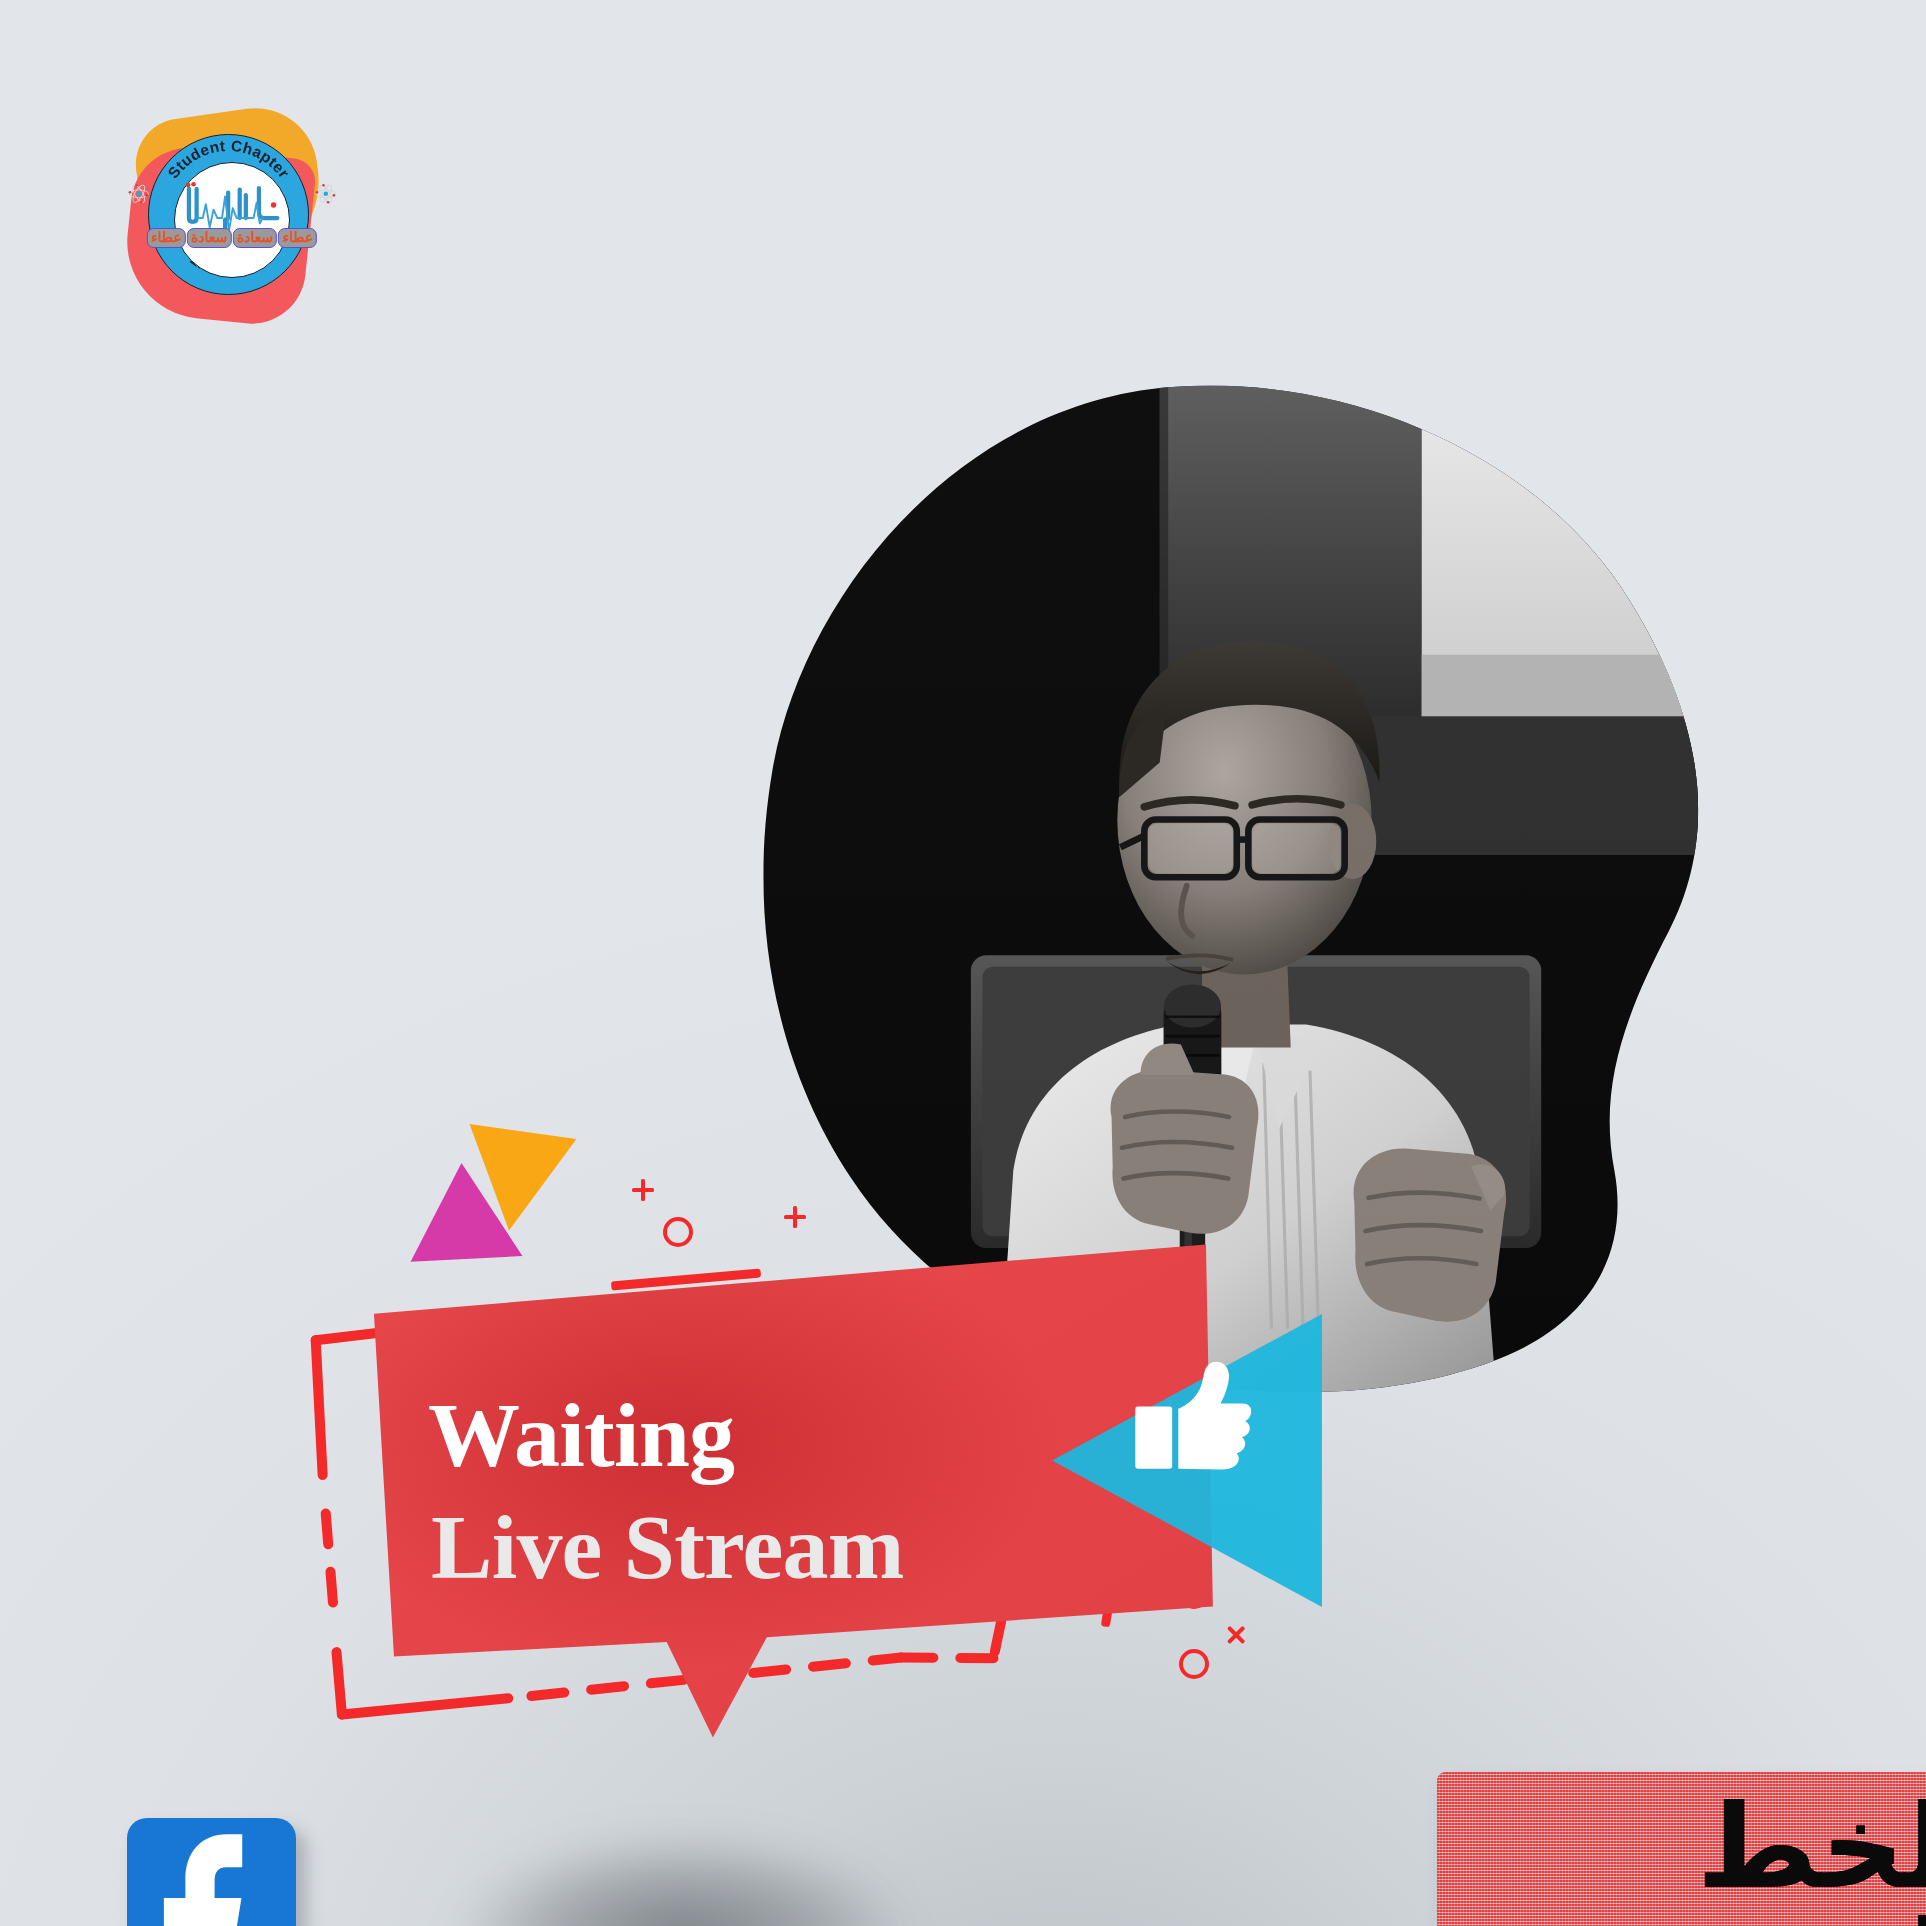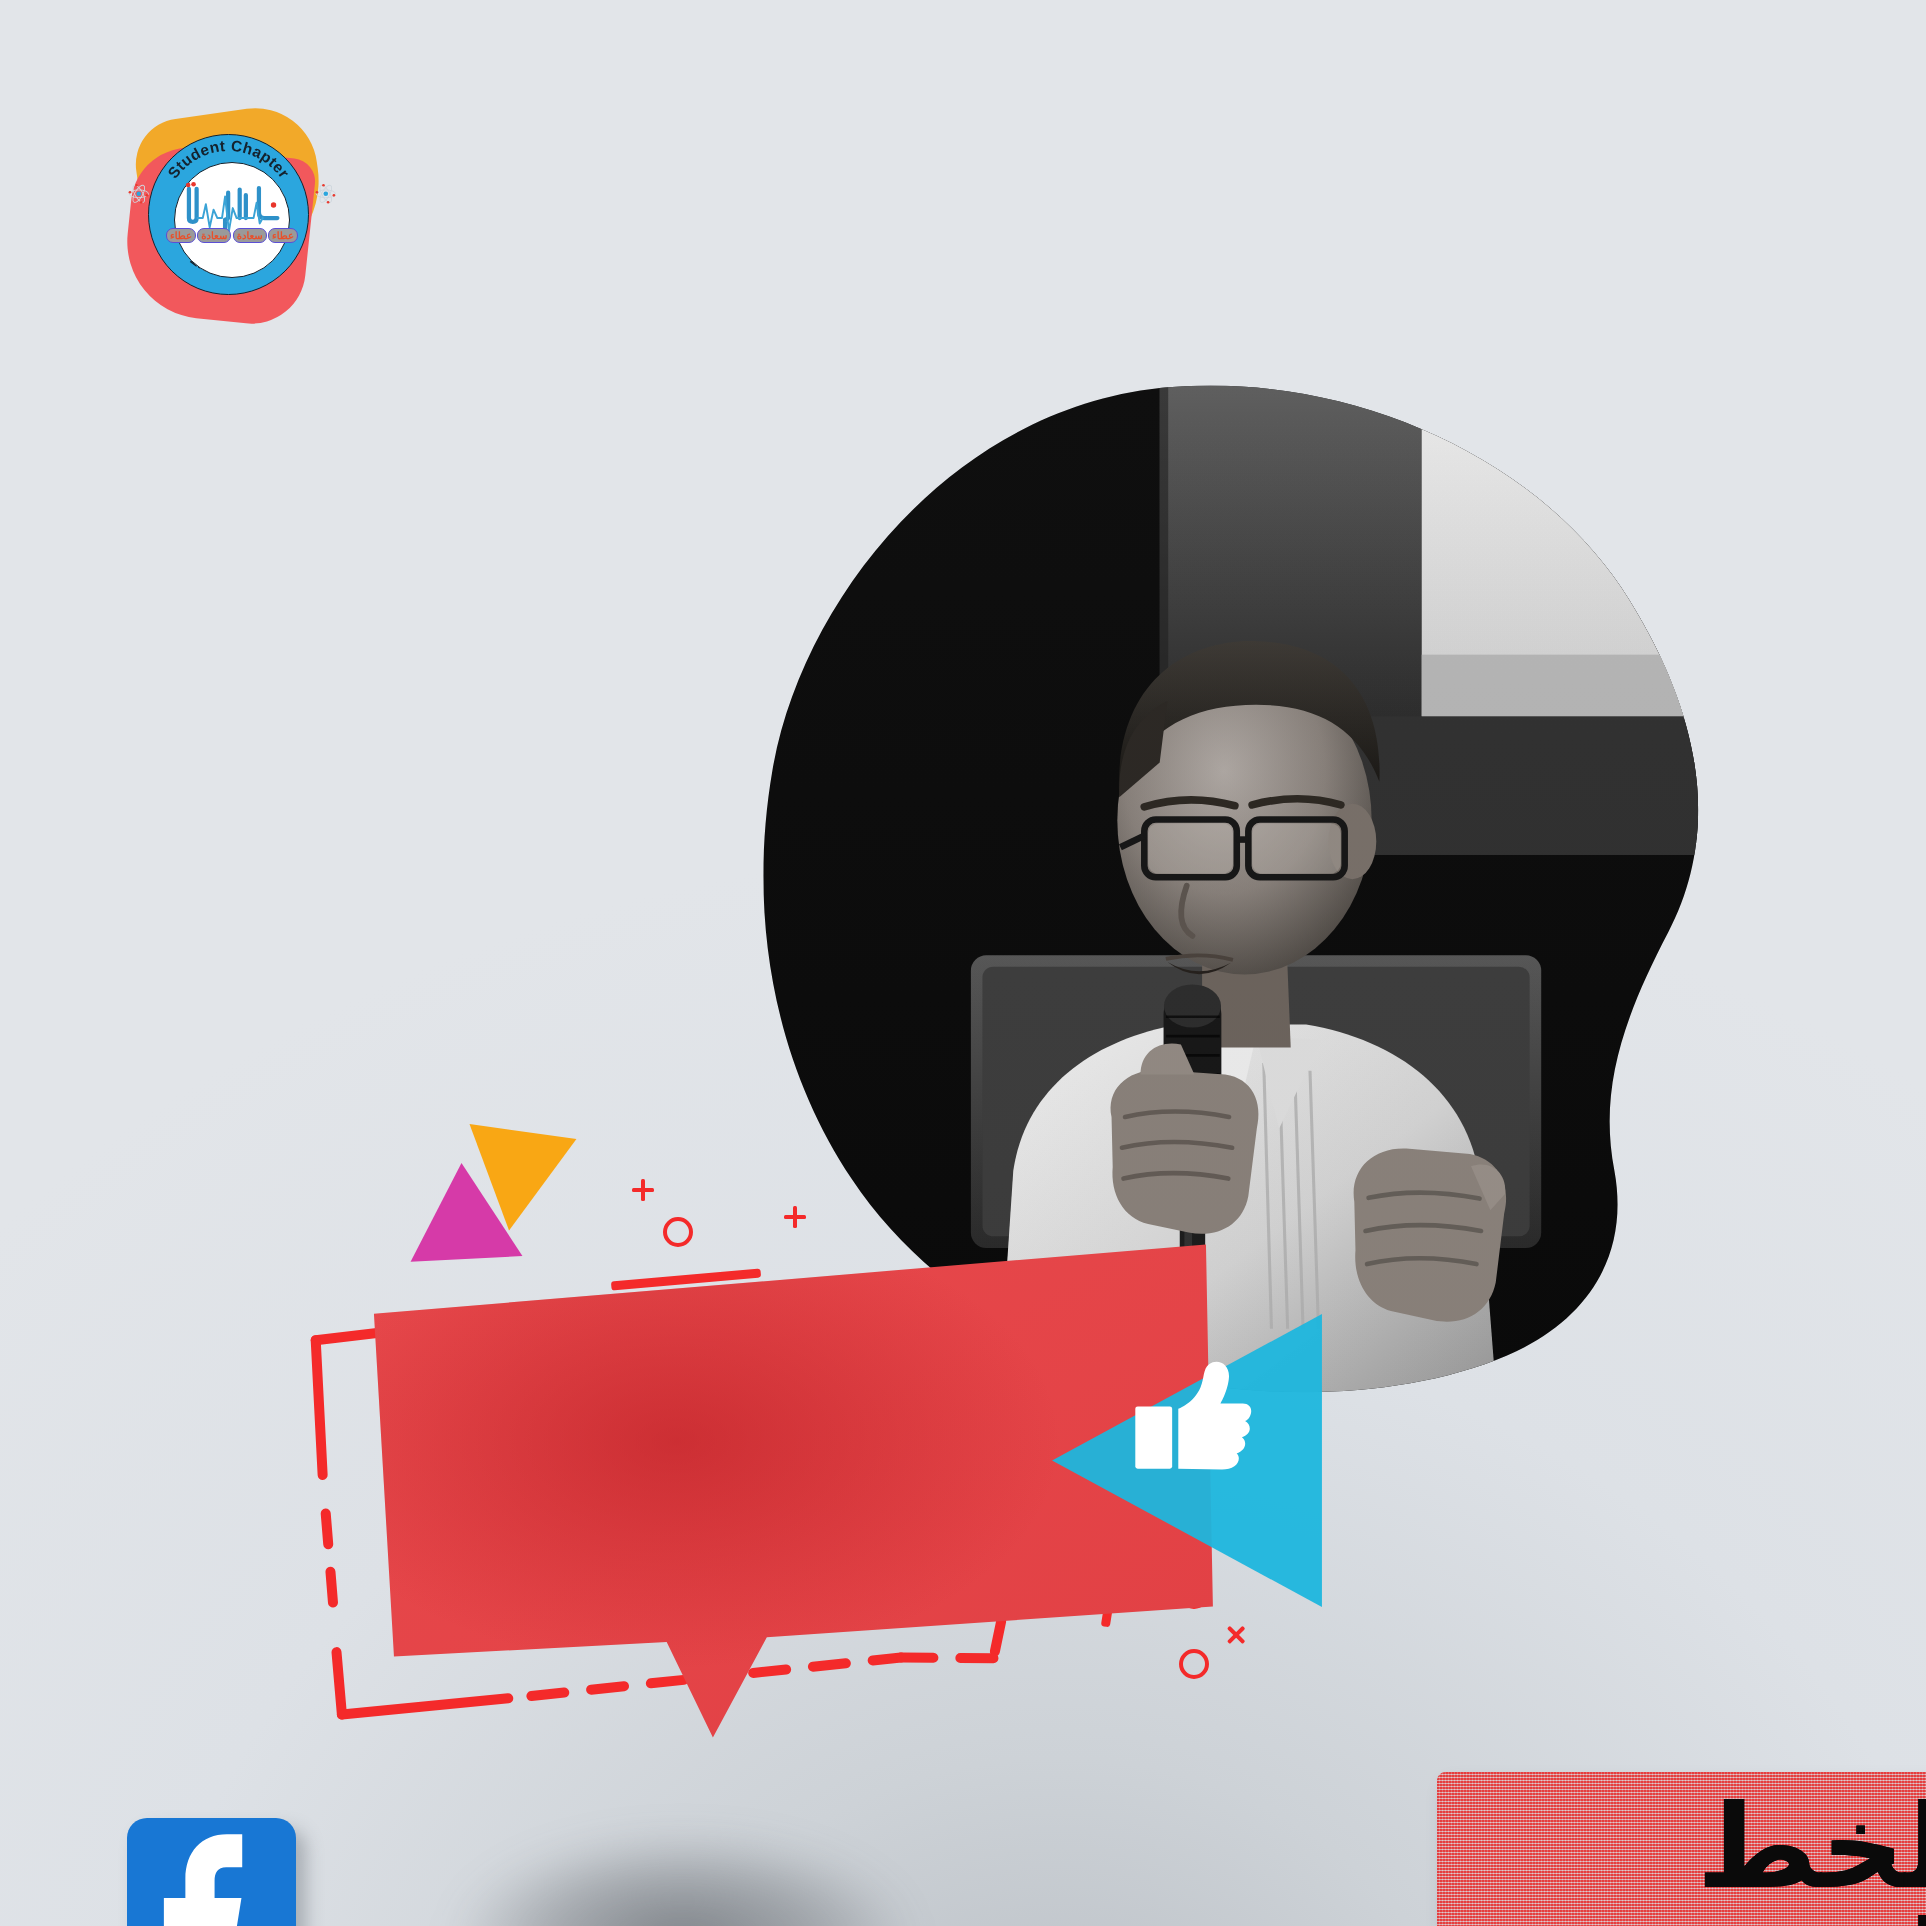--- a/index.html
+++ b/index.html
@@ -87,21 +87,21 @@
     display: flex;
     flex-direction: row;
     gap: 1.2px;
     direction: rtl;
   }
   .logo-tag {
     background: #9a9a9a;
     border: 0.8px solid #5b4fd6;
     border-radius: 7px;
     color: #e8502a;
-    font-size: 10px;
+    font-size: 14px;
     font-weight: 700;
     padding: 0.8px 3.1px 1.5px 3.1px;
     line-height: 1.1;
     white-space: nowrap;
   }
   .atom {
     position: absolute;
     width: 21.6px; height: 21.6px;
   }
   .atom.left { left: 3.9px; top: 71px; }
@@ -544,20 +544,24 @@
              C302,154 292,158 292,158
              C306,166 308,182 298,192
              C292,198 284,200 284,200
              C296,210 294,226 284,234
              C278,240 270,242 270,242
              C280,252 276,268 264,276
              C256,282 244,284 232,284
              Z" fill="#ffffff"></path>
   </svg>
 
+  <div id="bubble-text">
+    <div class="bubble-line l1">Waiting</div>
+    <div class="bubble-line l2">Live Stream</div>
+  </div>
 
   <div id="fb-icon">
     <div class="fb-square"></div>
     <svg class="fb-f" viewBox="0 0 440 450">
       <path d="M300,42 L300,128 L258,128 C236,128 228,142 228,164 L228,208 L298,208 L286,282 L228,282 L228,440 L152,440 L152,282 L96,282 L96,208 L152,208 L152,158 C152,88 194,42 260,42 Z" fill="#ffffff"></path>
     </svg>
   </div>
 
   <div id="calligraphy-banner">
     <div id="calligraphy-text">الخط العربي</div>

